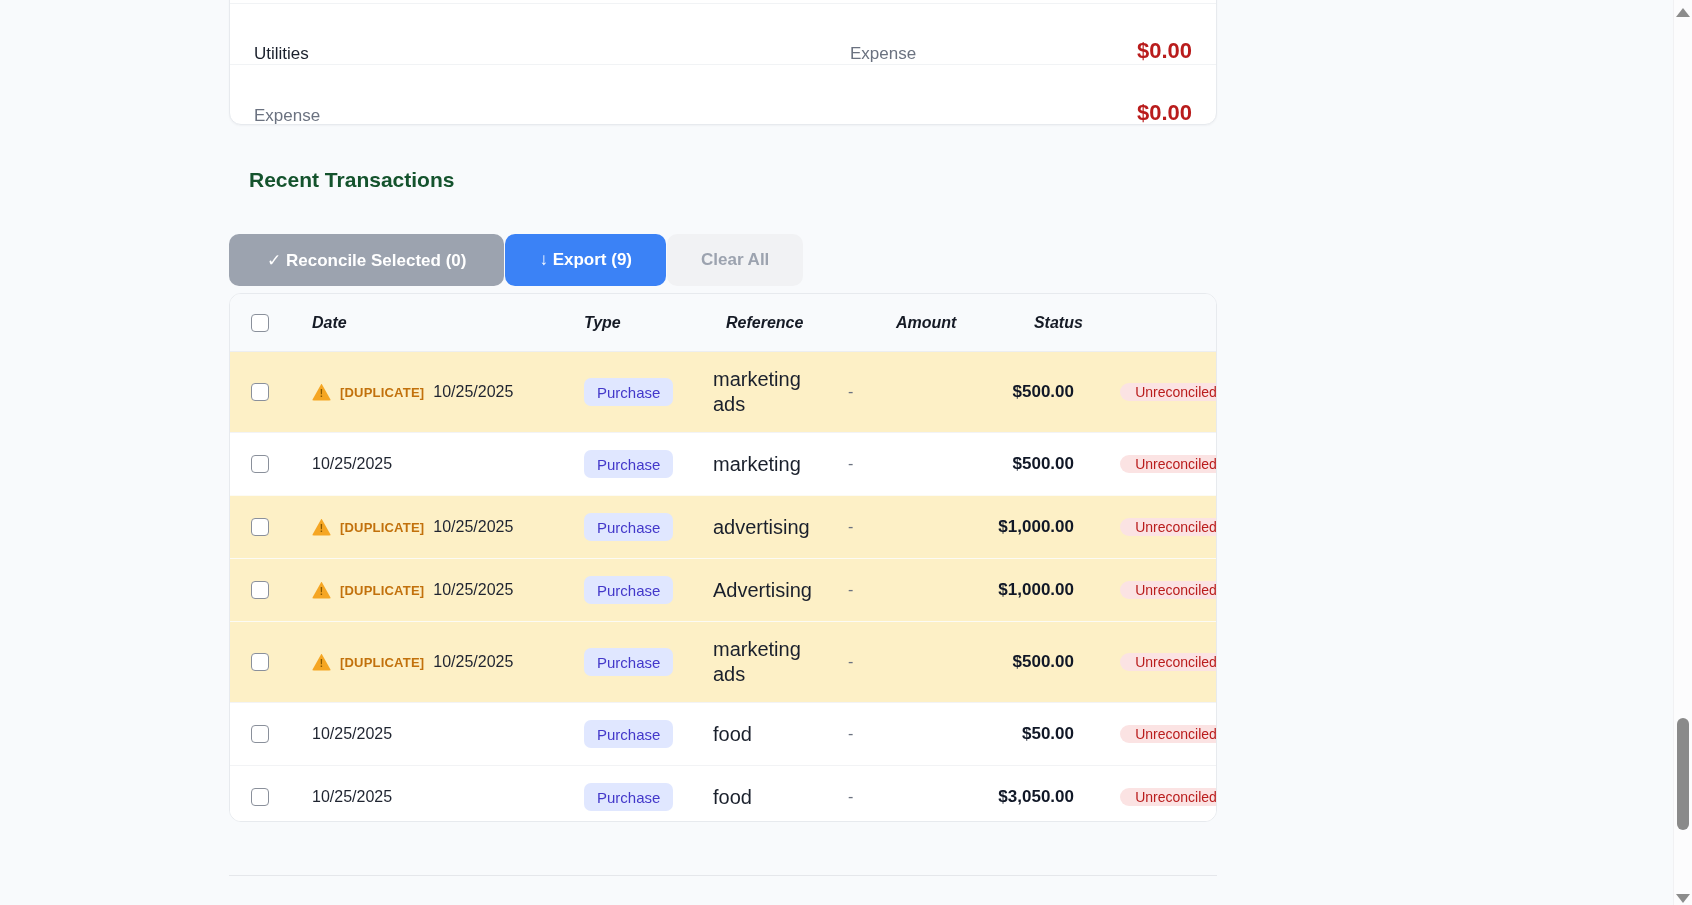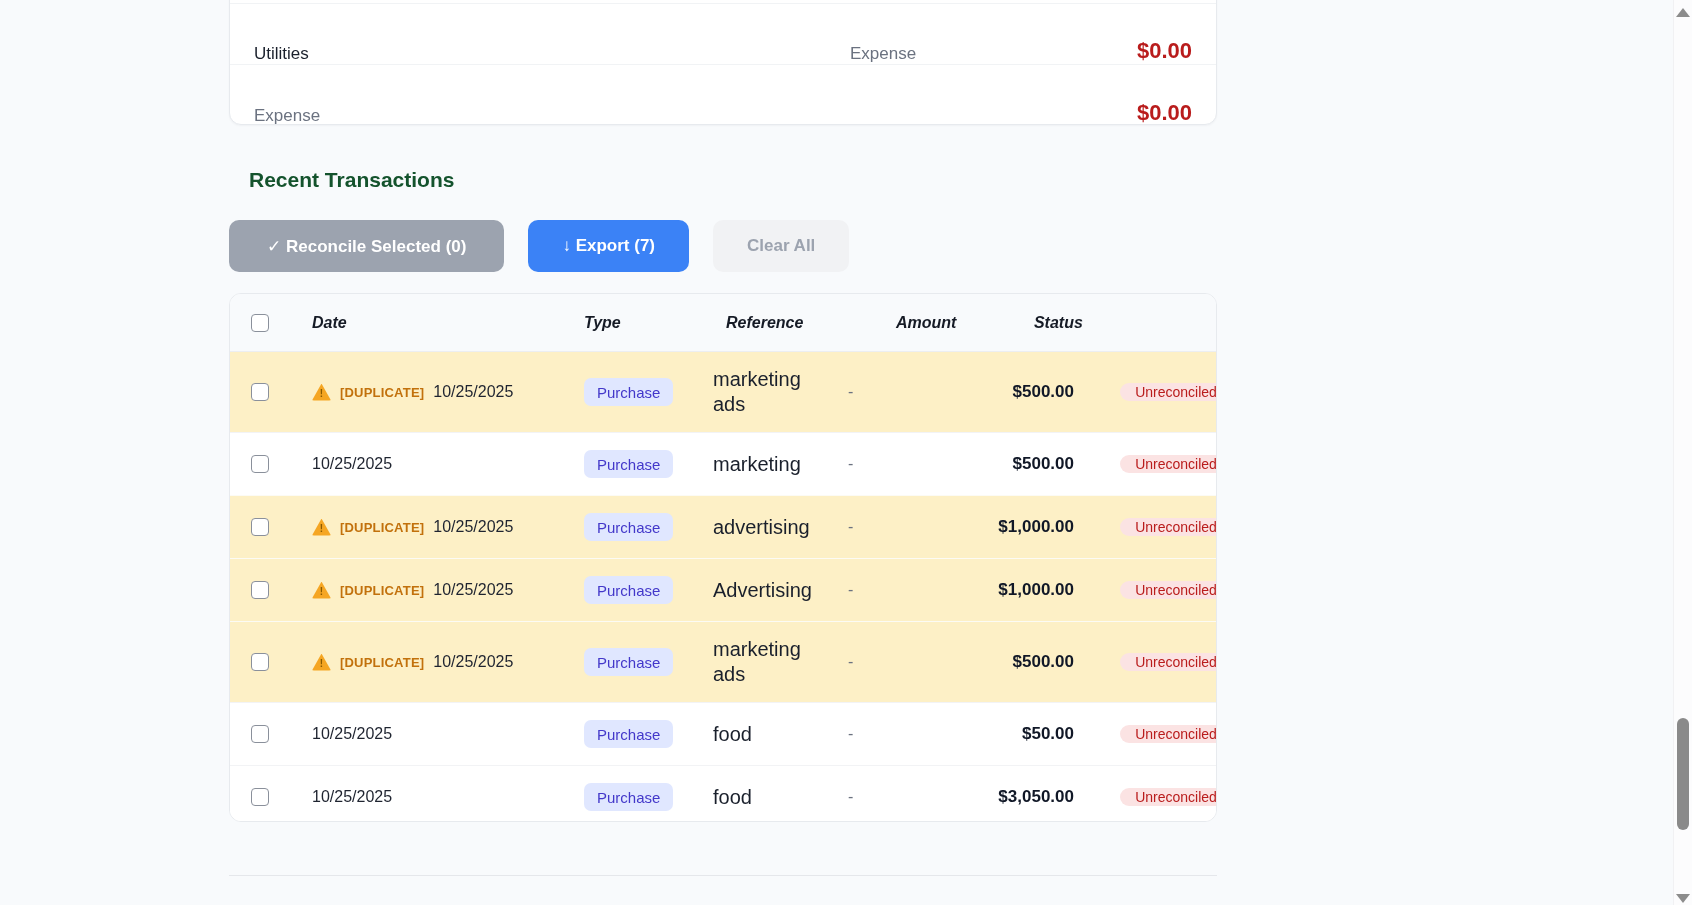--- a/index.html
+++ b/index.html
@@ -12,21 +12,21 @@
   .accounts-card{top:-55px;height:180px;box-shadow:0 1px 2px rgba(16,24,40,.04);}
   .acct-spacer{height:57px;border-bottom:1px solid #F1F3F5;}
   .acct-row{display:flex;align-items:flex-end;height:61px;border-bottom:1px solid #F1F3F5;padding:0 24px;box-sizing:border-box;}
   .acct-row:last-child{border-bottom:none;}
   .acct-name{flex:0 0 596px;font-size:17px;color:#1A202C;}
   .acct-type{flex:1;font-size:17px;color:#6B7280;}
   .acct-amount{font-size:22px;font-weight:700;color:#b91c1c;}
 
   
   .section-title{position:absolute;left:229px;top:168px;font-size:21px;font-weight:700;color:#14532d;margin-left:20px;}
-  .toolbar{position:absolute;left:229px;top:220px;display:flex;gap:24px;}
+  .toolbar{position:absolute;left:229px;top:234px;display:flex;gap:1px;}
   .btn{height:52px;display:inline-flex;align-items:center;justify-content:center;padding:0 34px;border:none;border-radius:10px;font-family:inherit;font-size:17px;font-weight:600;cursor:pointer;}
   .btn-reconcile{background:#9CA3AF;color:#FFFFFF;padding:0 38px;}
   .btn-export{background:#3B82F6;color:#FFFFFF;}
   .btn-clear{background:#F1F2F4;color:#9CA3AF;}
 
   
   .tx-card{top:293px;height:529px;}
   .trow,.thead{display:flex;min-width:1036px;}
   .thead{height:57px;background:#F8FAFC;border-bottom:1px solid #ECEEF1;font-style:italic;}
   .trow{height:62px;border-top:1px solid #F2F3F5;background:#FFFFFF;}
@@ -79,21 +79,21 @@
     <div class="acct-row">
       <div class="acct-type">Expense</div>
       <div class="acct-amount">$0.00</div>
     </div>
   </div>
 
   <div class="section-title">Recent Transactions</div>
 
   <div class="toolbar">
     <button class="btn btn-reconcile">✓ Reconcile Selected (0)</button>
-    <button class="btn btn-export">↓ Export (7)</button>
+    <button class="btn btn-export">↓ Export (9)</button>
     <button class="btn btn-clear">Clear All</button>
   </div>
 
   <div class="card tx-card">
     <div class="thead">
       <div class="cell c-check">
           <span class="checkbox"></span>
         </div>
       <div class="cell c-date">Date</div>
       <div class="cell c-type">Type</div>

